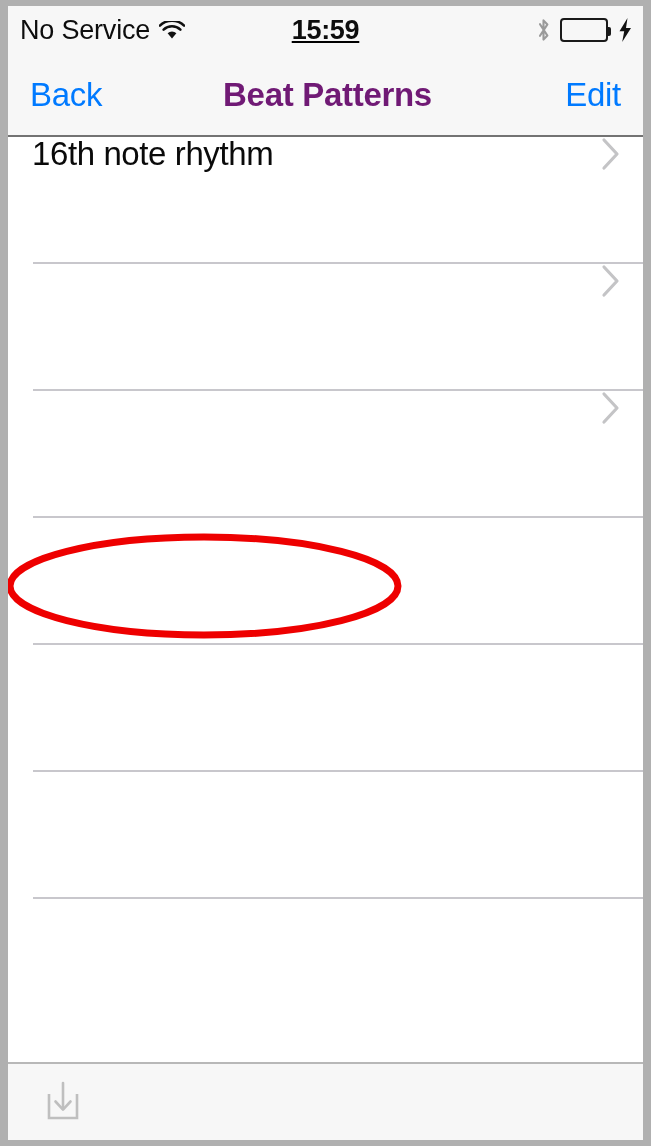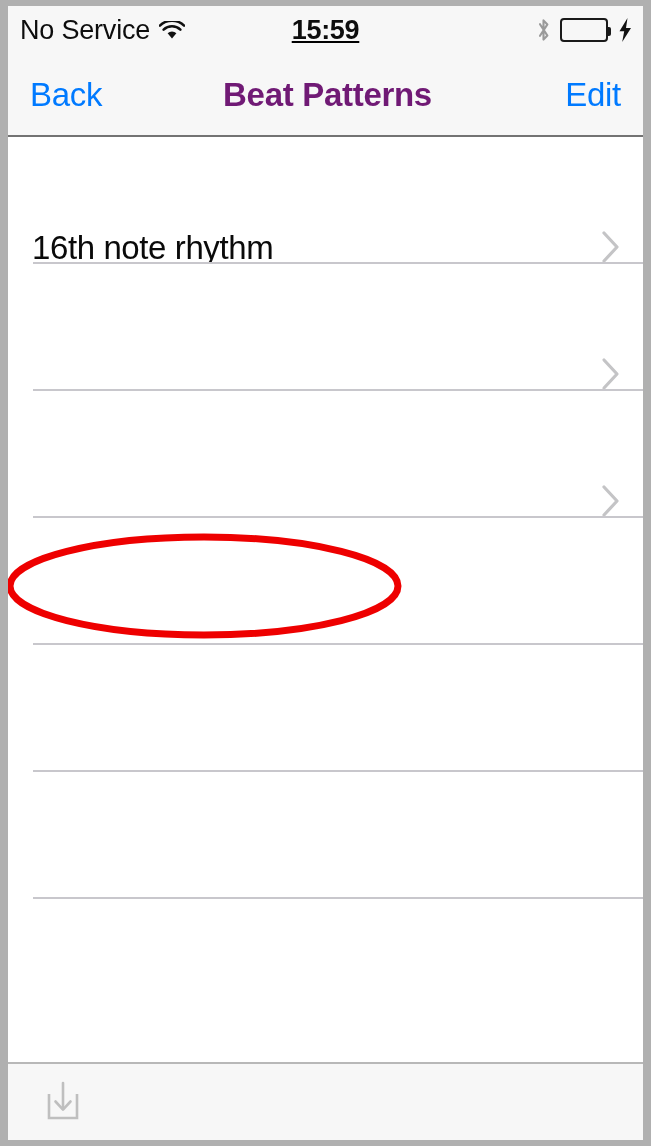--- a/index.html
+++ b/index.html
@@ -146,21 +146,21 @@
 
   
   .table-view {
     background: #ffffff;
     position: relative;
   }
   .table-row {
     position: relative;
     height: 127px;
     display: flex;
-    align-items: flex-end;
+    align-items: flex-start;
     padding: 0 22px 0 24px;
     box-sizing: border-box;
     background: #ffffff;
     cursor: pointer;
   }
   .table-row.empty { cursor: default; }
   .row-label {
     font-size: 33px;
     color: #0a0a0a;
     letter-spacing: -0.4px;

